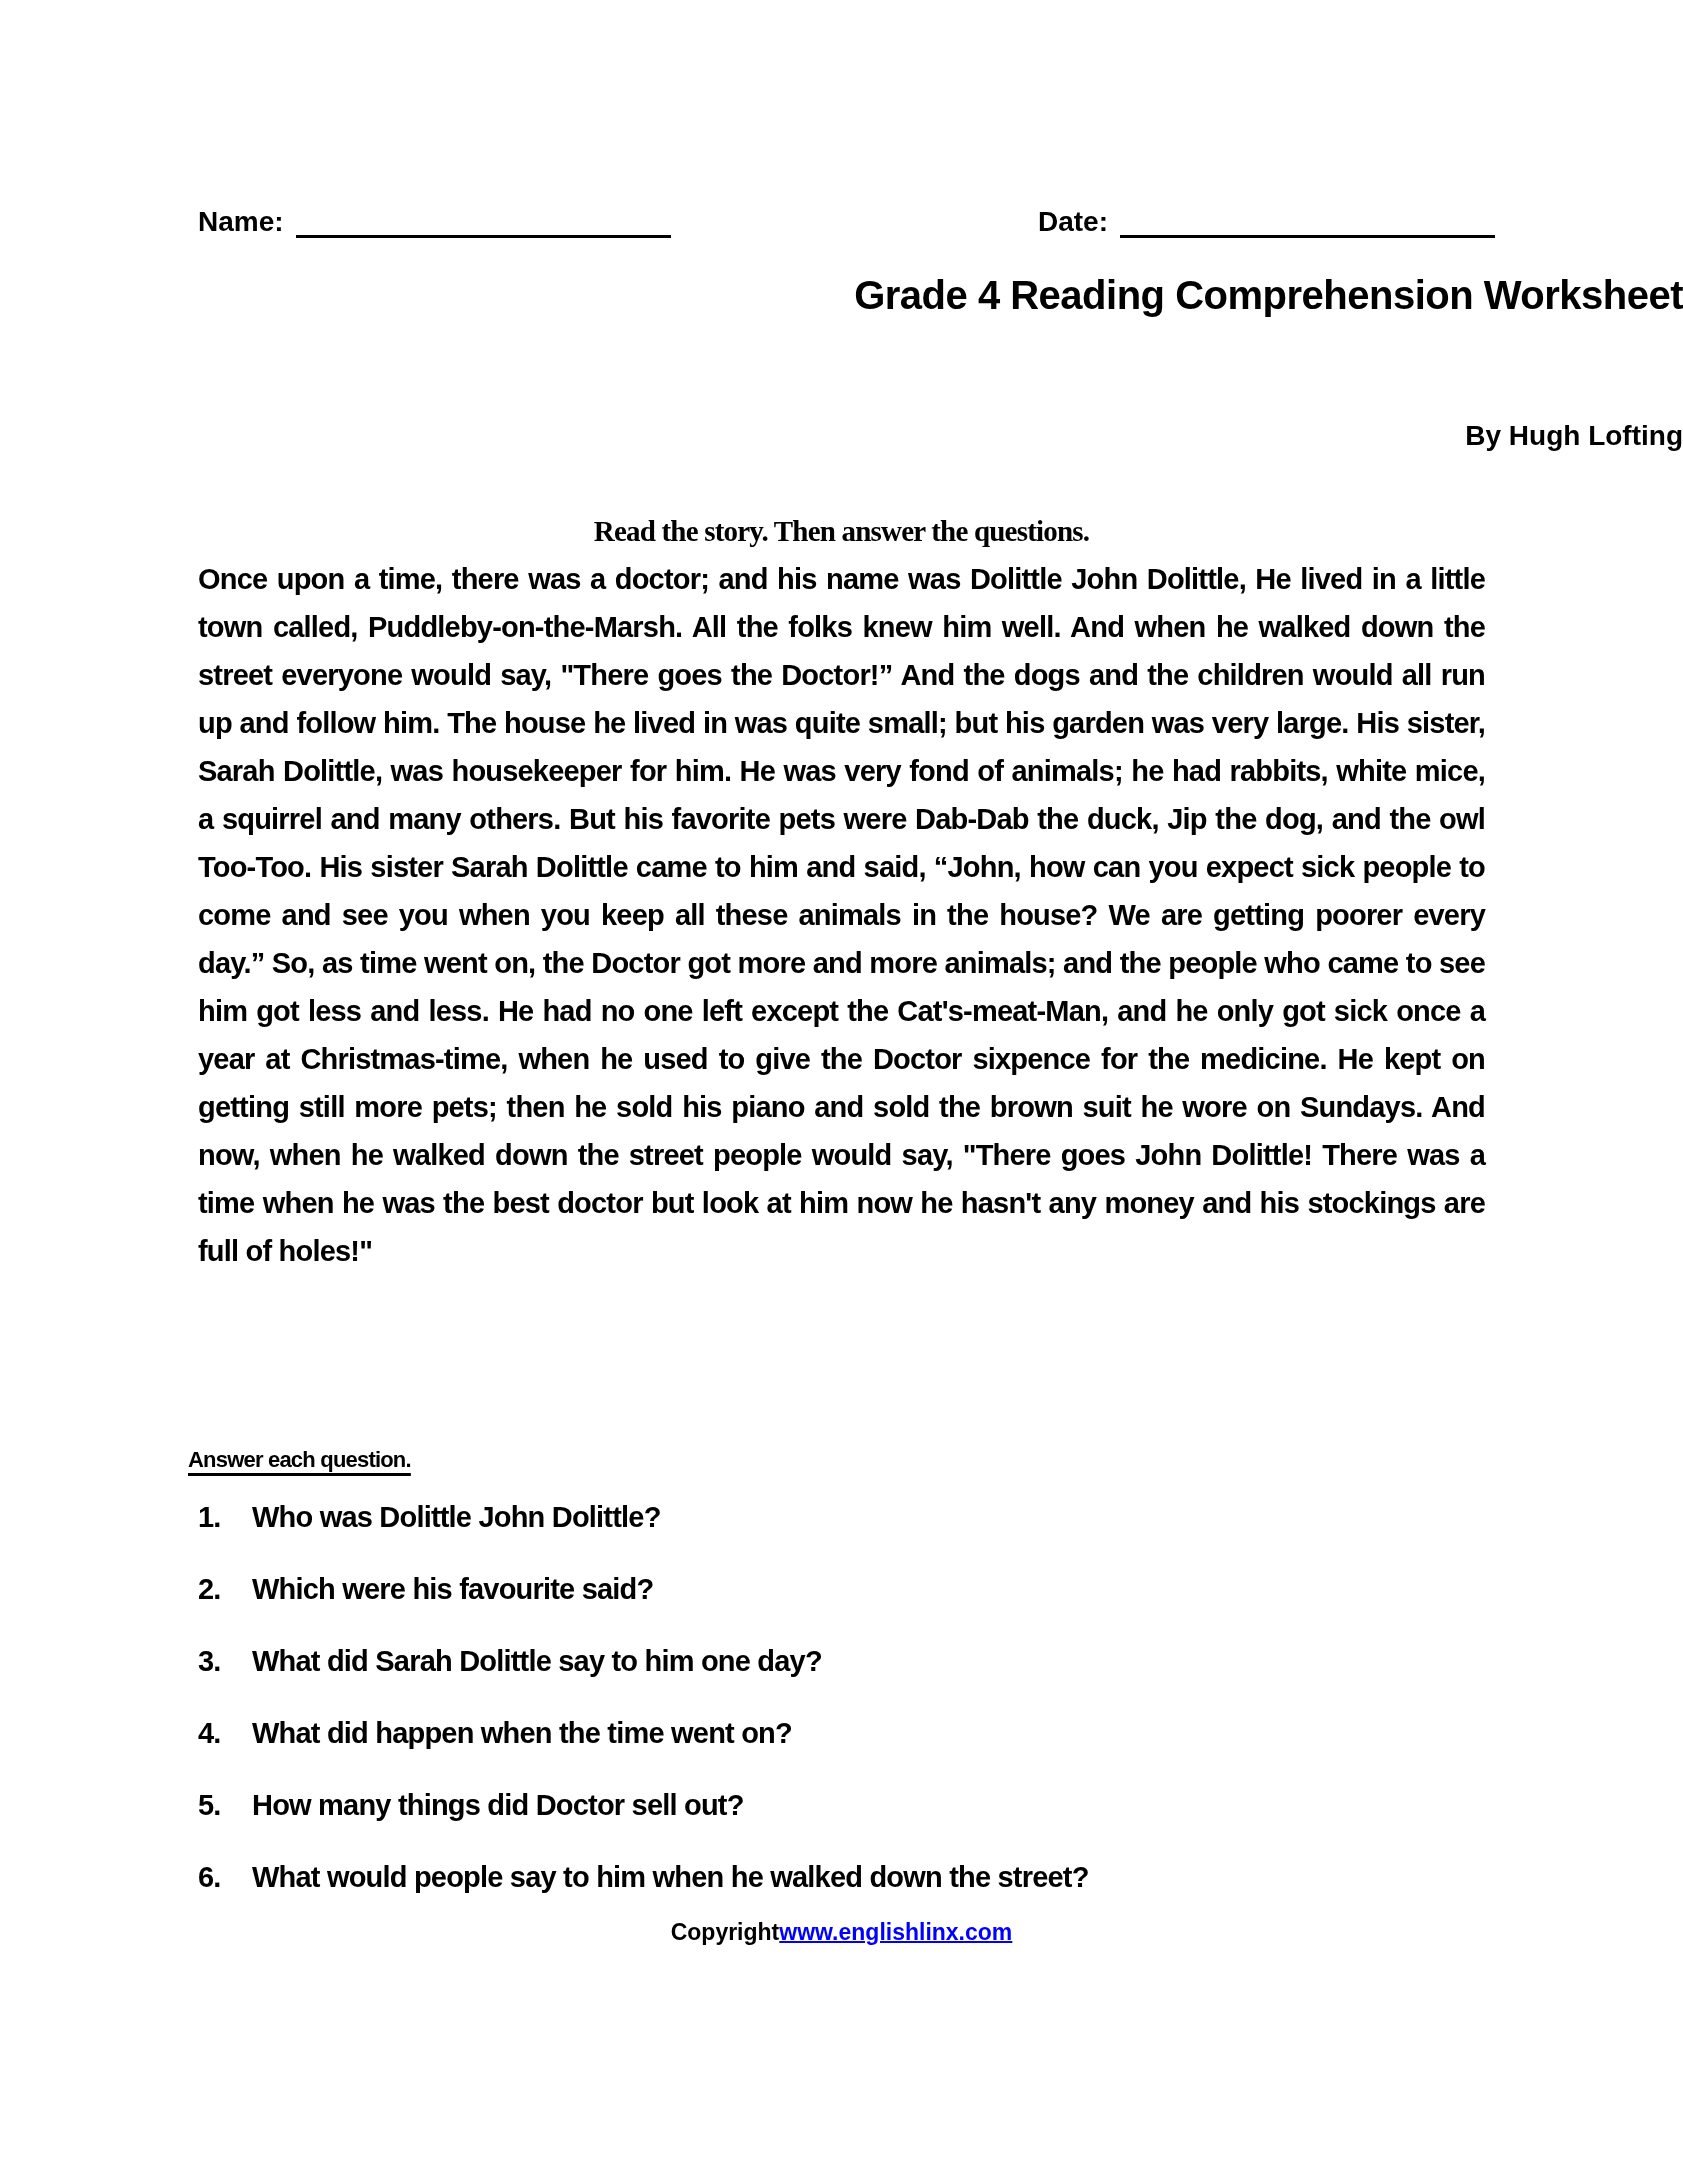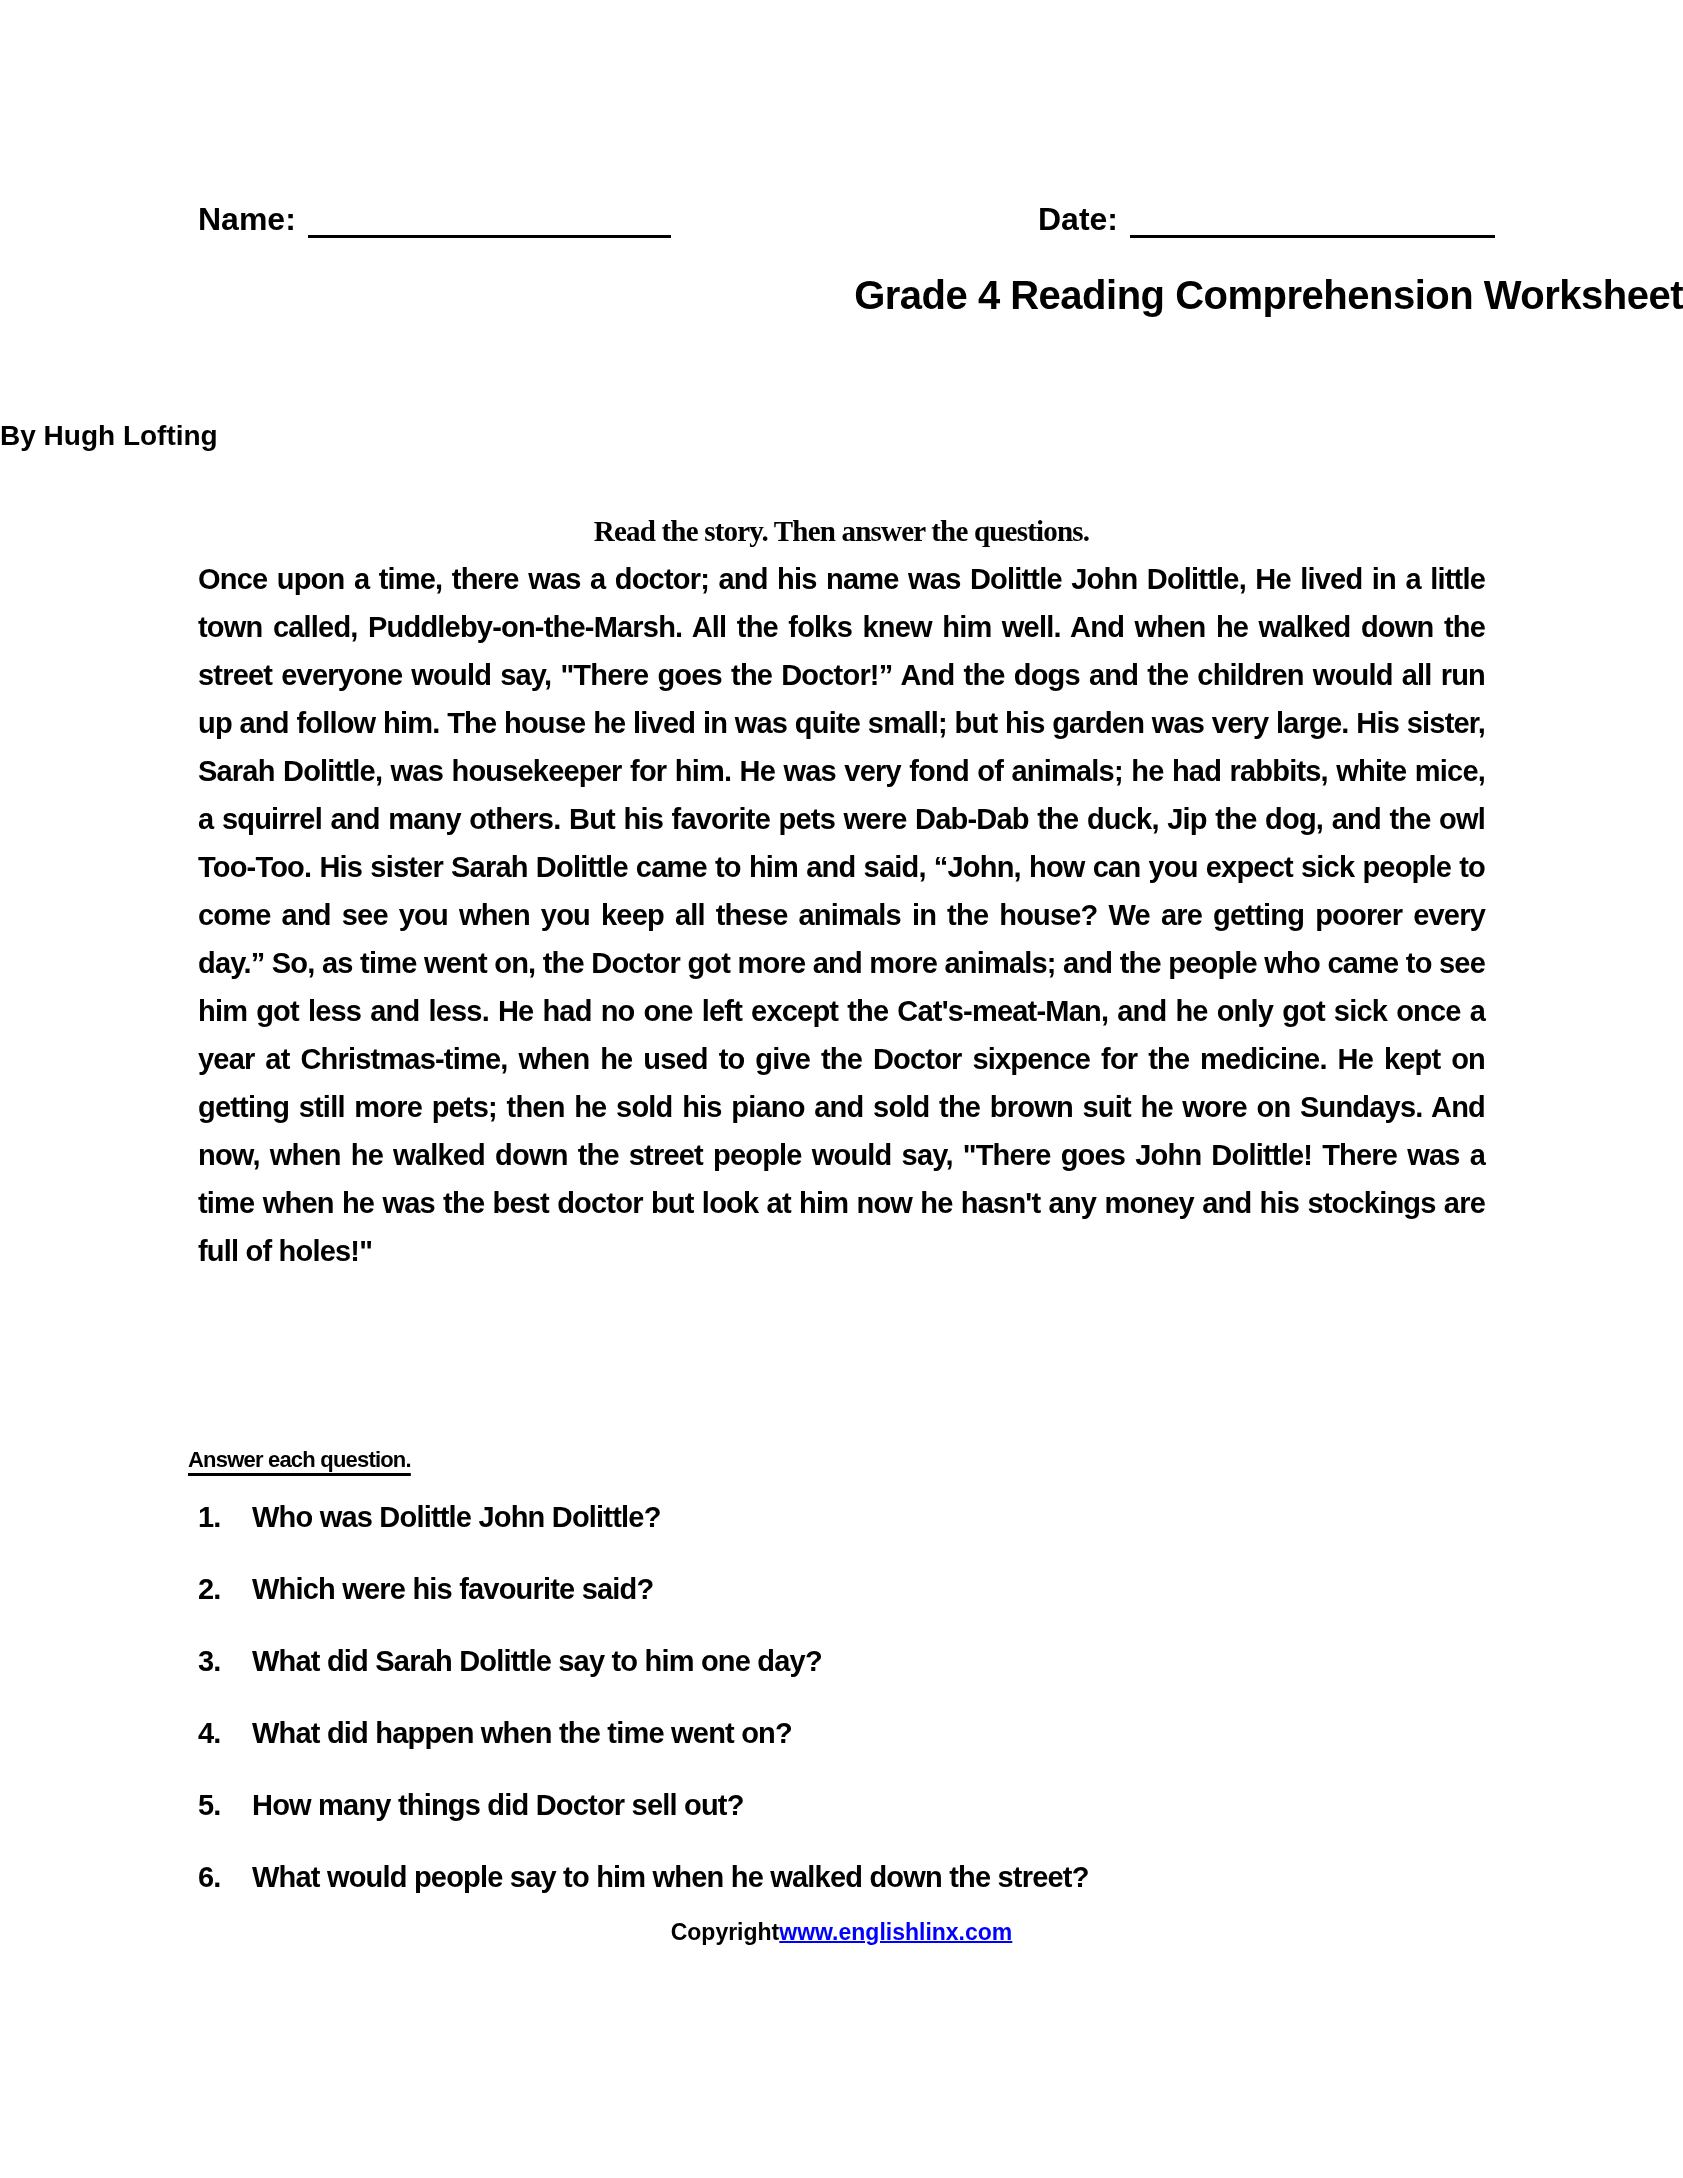--- a/index.html
+++ b/index.html
@@ -13,21 +13,21 @@
     font-weight: 700;
     color: #000000;
     overflow: hidden;
   }
 
   
   .field {
     position: absolute;
     display: flex;
     align-items: flex-end;
-    font-size: 32px;
+    font-size: 28px;
     height: 44px;
   }
   .field-name { top: 194px; left: 198px;  width: 473px; }
   .field-date { top: 194px; left: 1038px; width: 457px; }
   .blank-line {
     flex: 1;
     border-bottom: 3px solid #000000;
     margin-left: 12px;
     height: 38px;
   }
@@ -46,21 +46,21 @@
     top: 366px; left: 0;
     width: 100%;
     text-align: center;
     font-size: 37px;
     letter-spacing: -0.5px;
   }
   .story-byline {
     position: absolute;
     top: 420px; left: 0;
     width: 100%;
-    text-align: left;
+    text-align: right;
     font-size: 28px;
   }
 
   
   .body-text {
     position: absolute;
     top: 507px; left: 198px;
     width: 1287px;
     font-size: 29px;
     line-height: 48px;

